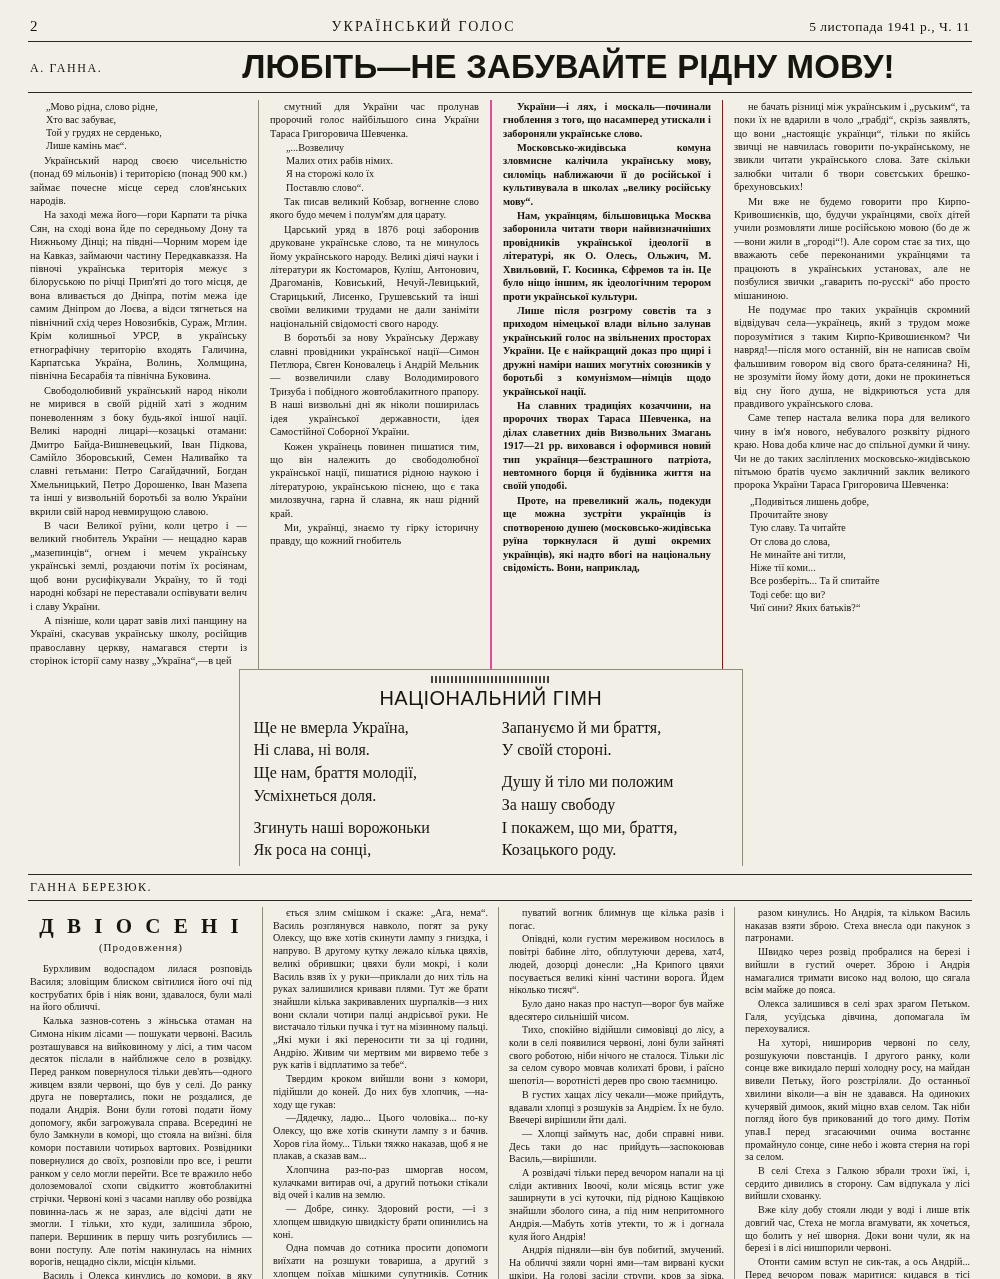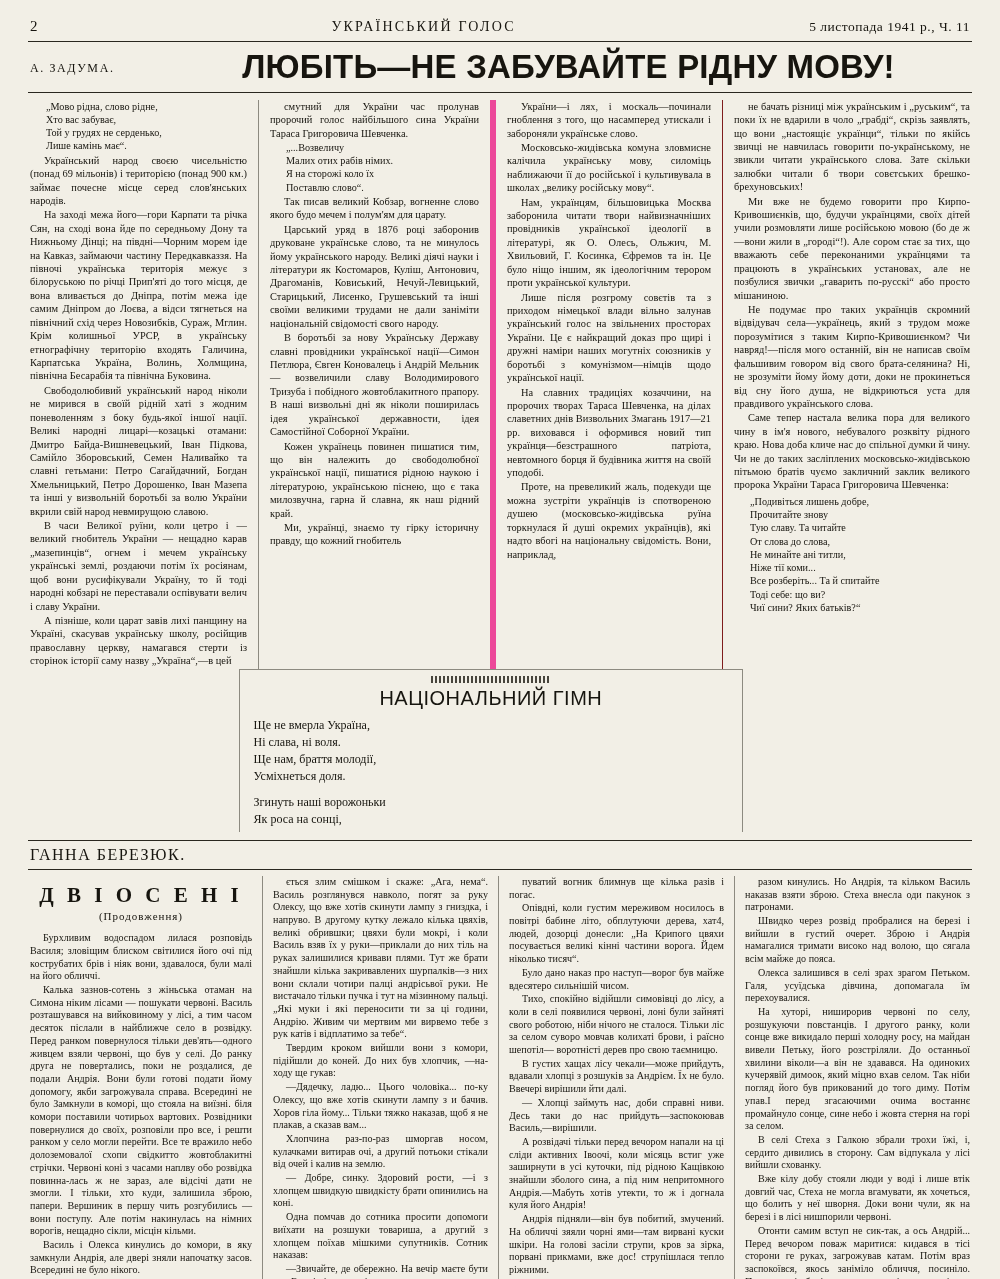--- a/index.html
+++ b/index.html
@@ -83,21 +83,21 @@
   .col {
     box-sizing: border-box;
     padding: 0 11px;
     font-size: 10.4px;
     line-height: 1.29;
     text-align: justify;
     hyphens: auto;
   }
   .col.c1 { width: 232px; padding-left: 4px; }
   .col.c2 { width: 232px; border-left: 1px solid #8d8a80; }
-  .col.c3 { width: 232px; border-left: 6px solid #ec4899; }
+  .col.c3 { width: 232px; border-left: 2px solid #ec4899; font-weight: bold; }
   .col.c4 { width: 252px; border-left: 1px solid #7f1d1d; padding-right: 4px; }
   .col p {
     margin: 0 0 1px 0;
     text-indent: 14px;
   }
   .col p.noind { text-indent: 0; }
   .verse {
     margin: 3px 0 3px 0;
     text-indent: 0;
     padding-left: 16px;
@@ -119,32 +119,32 @@
   .anthem-title {
     text-align: center;
     font-family: "Liberation Sans", sans-serif;
     font-size: 20px;
     letter-spacing: 0.5px;
     margin: 4px 0 7px 0;
   }
   .anthem-cols {
     display: flex;
     gap: 22px;
-    font-size: 12px;
+    font-size: 16px;
     line-height: 1.42;
   }
   .anthem-cols > div { flex: 1; }
   .anthem-cols .gap { margin-top: 9px; }
   
   .rule3 {
     border-bottom: 1px solid #2a271f;
     margin: 8px 2px 5px 2px;
   }
   .lower-byline {
-    font-size: 16px;
+    font-size: 12px;
     letter-spacing: 1.5px;
     padding: 0 4px 3px 4px;
   }
   .rule4 {
     border-bottom: 1px solid #2a271f;
     margin: 2px 2px 6px 2px;
   }
   
   .lower-cols {
     display: flex;
@@ -187,21 +187,21 @@
 <div class="page">
 
   <div class="masthead">
     <div class="page-num">2</div>
     <div class="paper-name">УКРАЇНСЬКИЙ ГОЛОС</div>
     <div class="issue">5 листопада 1941 р., Ч. 11</div>
   </div>
   <div class="rule"></div>
 
   <div class="headline-row">
-    <div class="byline-left">А. ЗАДУМА.</div>
+    <div class="byline-left">А. ГАННА.</div>
     <div class="headline">ЛЮБІТЬ—НЕ ЗАБУВАЙТЕ РІДНУ МОВУ!</div>
   </div>
   <div class="rule2"></div>
 
   <div class="top-cols">
 
     <div class="col c1">
       <p class="verse noind" style="white-space:pre-line">„Мово рідна, слово рідне,
 Хто вас забуває,
 Той у грудях не серденько,
@@ -261,20 +261,28 @@
       <div class="anthem-title">НАЦІОНАЛЬНИЙ ГІМН</div>
       <div class="anthem-cols">
         <div>
           <div>Ще не вмерла Україна,</div>
           <div>Ні слава, ні воля.</div>
           <div>Ще нам, браття молодії,</div>
           <div>Усміхнеться доля.</div>
           <div class="gap">Згинуть наші ворожоньки</div>
           <div>Як роса на сонці,</div>
         </div>
+        <div>
+          <div>Запануємо й ми браття,</div>
+          <div>У своїй стороні.</div>
+          <div class="gap">Душу й тіло ми положим</div>
+          <div>За нашу свободу</div>
+          <div>І покажем, що ми, браття,</div>
+          <div>Козацького роду.</div>
+        </div>
       </div>
     </div>
     <div style="width:252px;"></div>
   </div>
 
   <div class="rule3"></div>
   <div class="lower-byline">ГАННА БЕРЕЗЮК.</div>
   <div class="rule4"></div>
 
   <div class="lower-cols">

